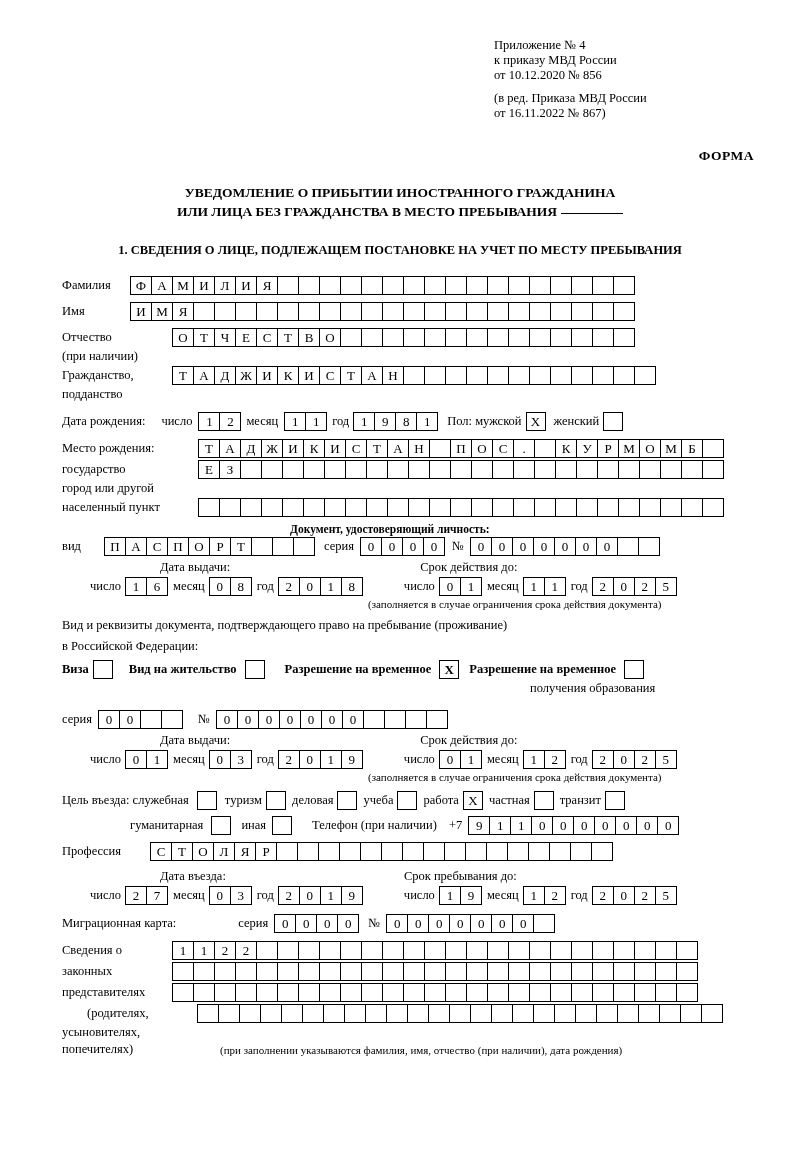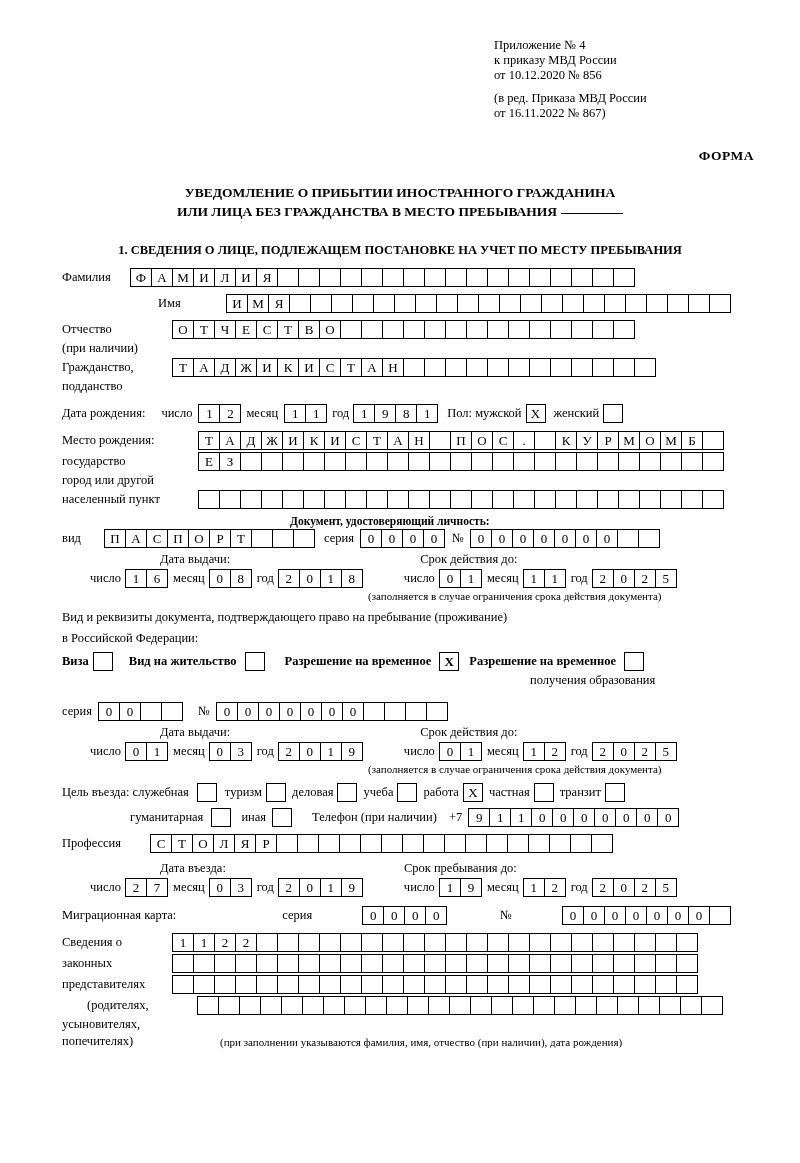--- a/index.html
+++ b/index.html
@@ -33,21 +33,21 @@
   .title .blank {
     display:inline-block; width:62px; border-bottom:1px solid #000;
     vertical-align:2px; margin-left:4px;
   }
   .section1 {
     position:absolute; top:243px; left:0; width:800px;
     text-align:center; font-size:12.5px; font-weight:bold;
   }
 
   
-  .form { position:absolute; top:268px; left:0; width:730px; font-size:12.5px; }
+  .form { position:absolute; top:276px; left:0; width:730px; font-size:12.5px; }
 
   .row { position:relative; display:flex; align-items:center; margin-bottom:2px; }
   .lbl { font-size:12.5px; white-space:nowrap; }
 
   
   .cells { display:flex; }
   .c {
     width:22px; height:19px; border:1px solid #000; margin-right:-1px;
     text-align:center; font-size:13px; line-height:18px;
     font-family:"Liberation Serif", serif; box-sizing:border-box;
@@ -116,21 +116,21 @@
           <span class="c"></span>
           <span class="c"></span>
           <span class="c"></span>
           <span class="c"></span>
           <span class="c"></span>
           <span class="c"></span>
           <span class="c"></span>
         </span>
     </div>
 
-    <div class="row" style="margin-left:62px; margin-top:7px;justify-content:flex-end;">
+    <div class="row" style="margin-left:62px; margin-top:7px;">
       <span class="lbl" style="width:68px;">Имя</span>
       <span class="cells" id="cells-name">
           <span class="c">И</span>
           <span class="c">М</span>
           <span class="c">Я</span>
           <span class="c"></span>
           <span class="c"></span>
           <span class="c"></span>
           <span class="c"></span>
           <span class="c"></span>
@@ -611,21 +611,21 @@
         </span>
       <span class="lbl ml6">год</span>
       <span class="cells ml4" id="cells-syear">
           <span class="c">2</span>
           <span class="c">0</span>
           <span class="c">2</span>
           <span class="c">5</span>
         </span>
     </div>
 
-    <div class="row" style="margin-left:62px; margin-top:9px;justify-content:space-between;">
+    <div class="row" style="margin-left:62px; margin-top:9px;">
       <span class="lbl">Миграционная карта:</span>
       <span class="lbl" style="margin-left:62px;">серия</span>
       <span class="cells ml6" id="cells-mser">
           <span class="c">0</span>
           <span class="c">0</span>
           <span class="c">0</span>
           <span class="c">0</span>
         </span>
       <span class="lbl ml10">№</span>
       <span class="cells ml6" id="cells-mnum">

